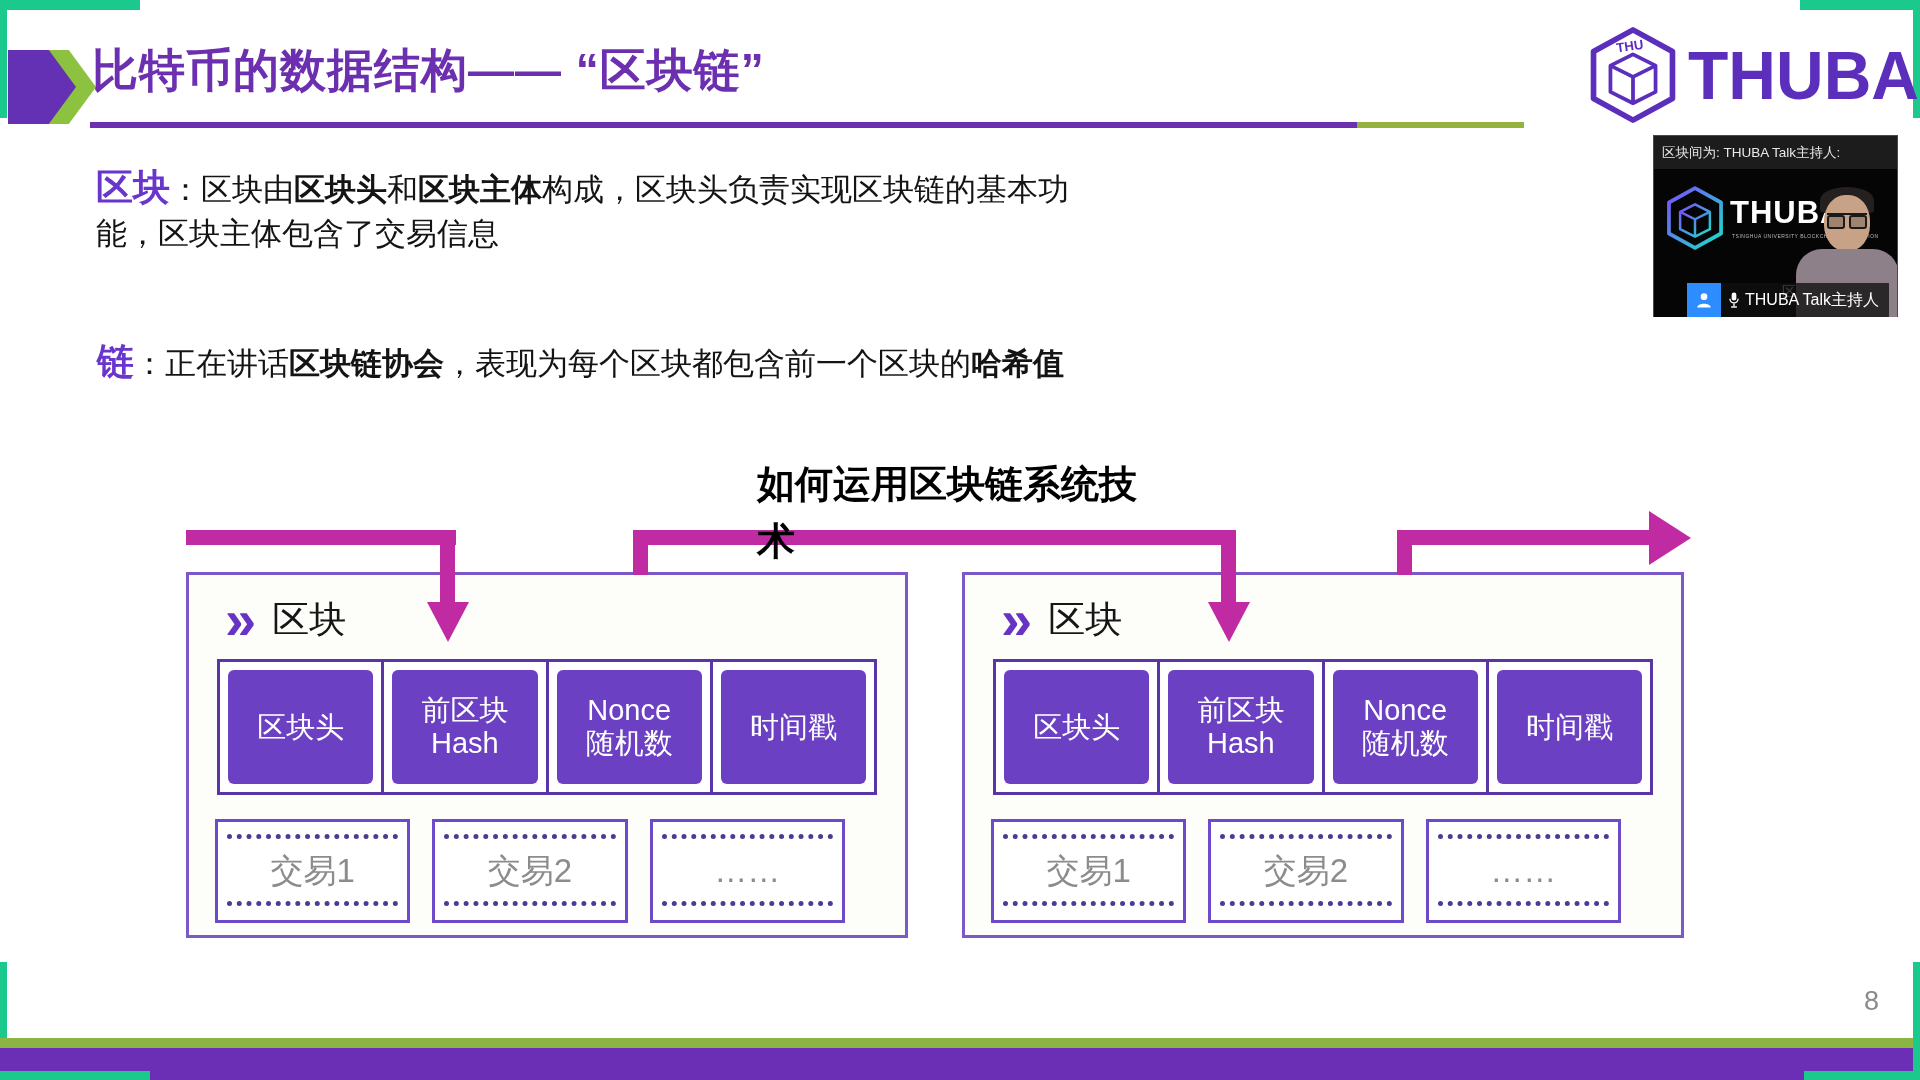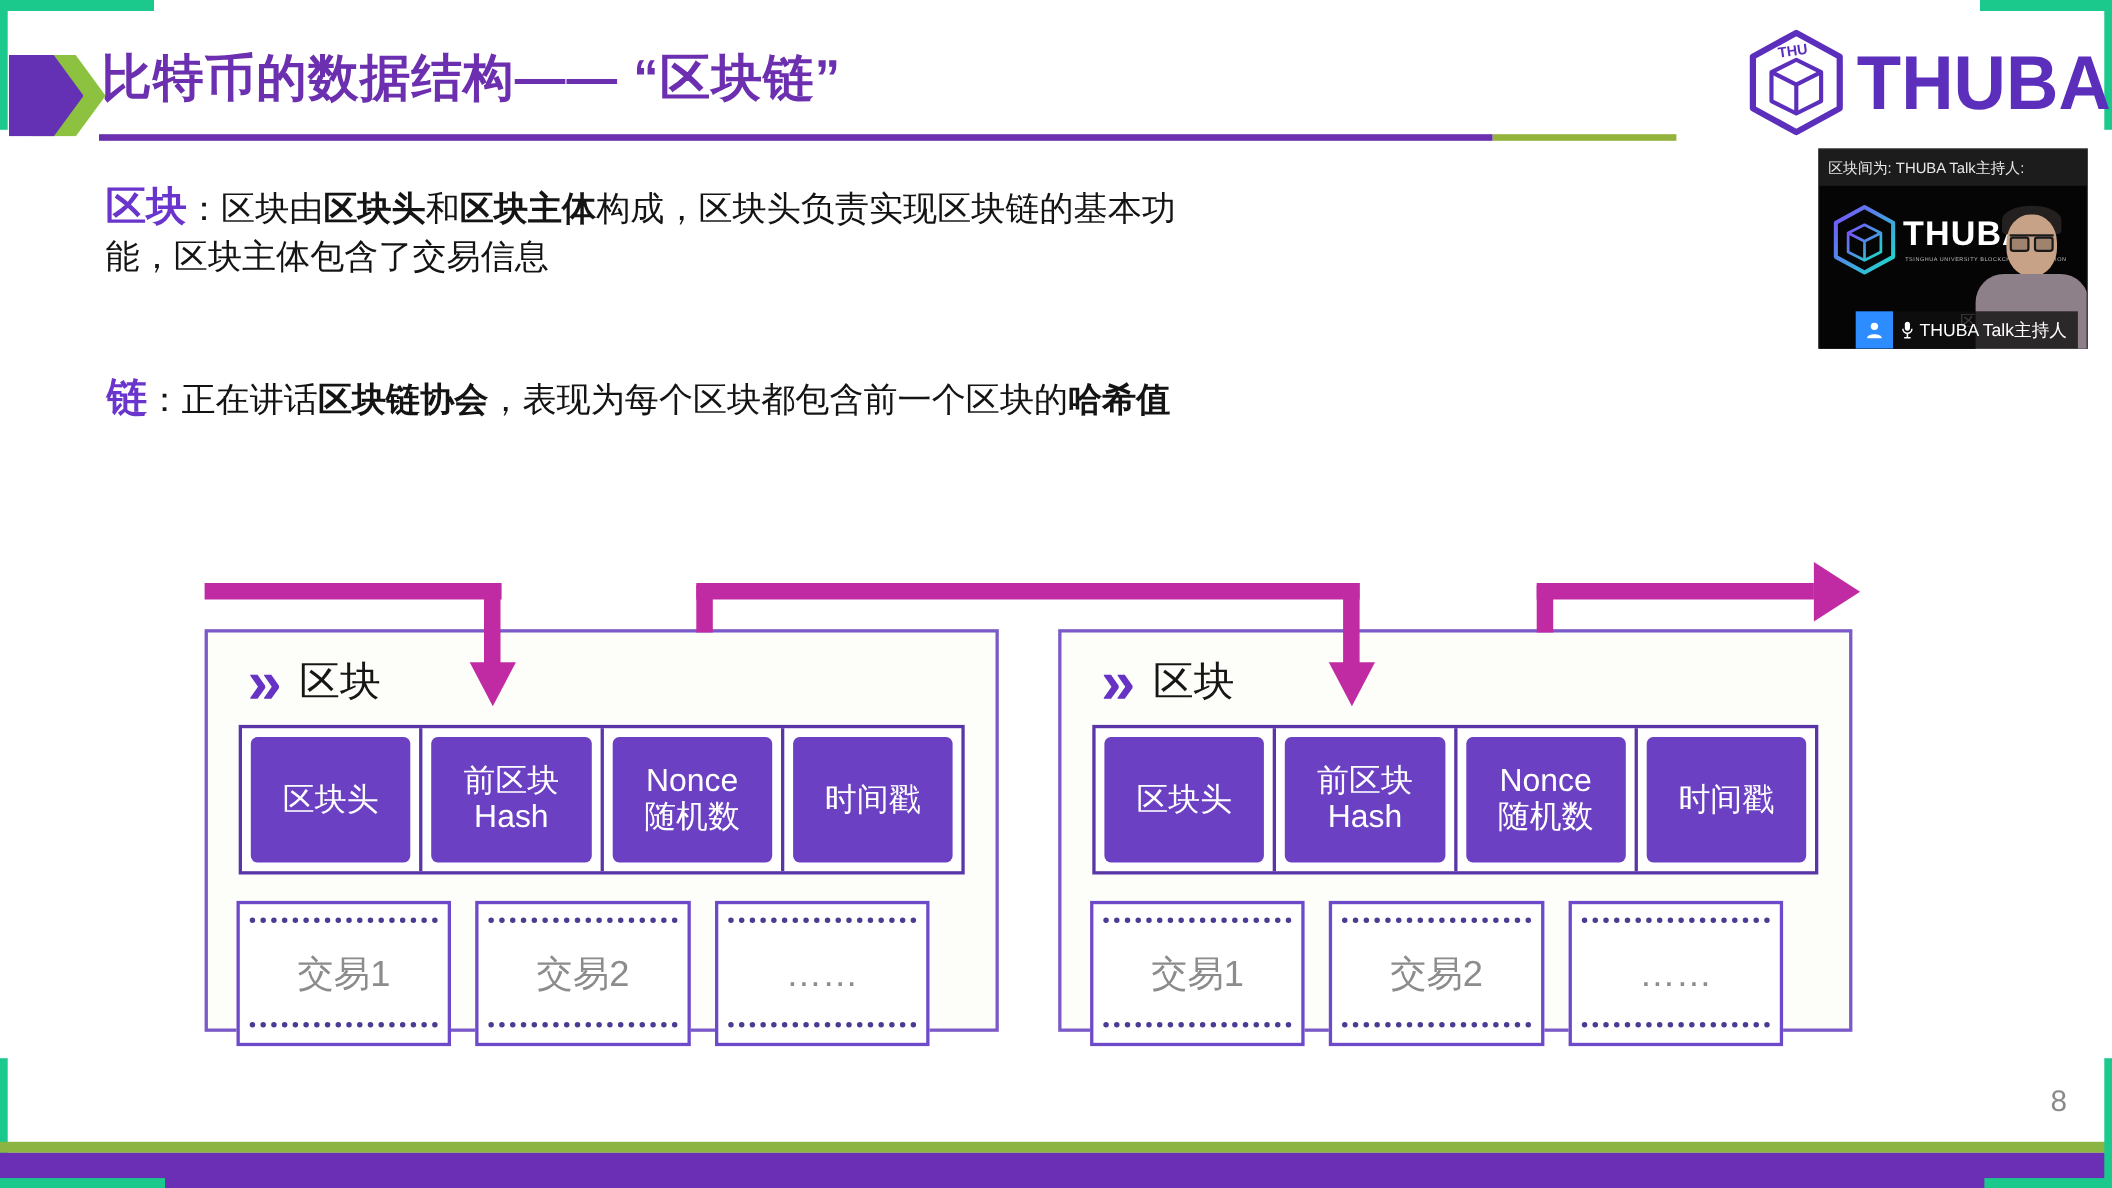--- a/index.html
+++ b/index.html
@@ -55,21 +55,21 @@
 
   
   .block{position:absolute;top:572px;width:722px;height:366px;background:#fdfdfa;border:3px solid #7b59c8;box-sizing:border-box;z-index:2;}
   .block-head{display:flex;align-items:center;gap:16px;padding:14px 0 0 36px;height:62px;}
   .chev{color:#6633c4;font-size:56px;font-weight:700;line-height:52px;}
   .block-title{color:#161616;font-size:37px;}
   .cells{display:flex;margin:8px 28px 0 28px;height:136px;border:3px solid #5a35a8;box-sizing:border-box;background:#fff;}
   .cell{flex:1;border-right:3px solid #5a35a8;box-sizing:border-box;padding:8px;display:flex;}
   .cell:last-child{border-right:none;}
   .pbox{flex:1;background:#6b40c3;border-radius:6px;display:flex;flex-direction:column;align-items:center;justify-content:center;color:#fff;font-size:29px;line-height:33px;text-align:center;}
-  .txrow{display:flex;gap:22px;margin:24px 60px 0 26px;height:132px;}
+  .txrow{display:flex;gap:22px;margin:24px 60px 0 26px;height:104px;}
   .txbox{flex:1;border:3px solid #6c4ac9;box-sizing:border-box;background:#fff;position:relative;display:flex;align-items:center;justify-content:center;color:#8c8c8c;font-size:33px;}
   .txbox::before,.txbox::after{content:"";position:absolute;left:9px;right:9px;border-top:5px dotted #4a3c92;}
   .txbox::before{top:12px;}
   .txbox::after{bottom:14px;}
 
   
   .stripe{position:absolute;left:0;width:1920px;}
   .stripe.green{top:1038px;height:10px;background:#8cb442;}
   .stripe.purple{top:1048px;height:32px;background:#6a2fb5;}
   .pagenum{position:absolute;left:1864px;top:986px;font-size:27px;color:#8a8a8a;}
@@ -155,20 +155,21 @@
   </div>
 
   <div class="para" id="para1">
     <span class="lead">区块</span><span>：</span><span>区块由</span><span class="b">区块头</span><span>和</span><span class="b">区块主体</span><span>构成，区块头负责实现区块链的基本功能，区块主体包含了交易信息</span>
   </div>
 
   <div class="para" id="para2">
     <span class="lead">链</span><span>：</span><span>正在讲话</span><span class="b">区块链协会</span><span>，表现为每个区块都包含前一个区块的</span><span class="b">哈希值</span>
   </div>
 
+  <div class="caption">如何运用区块链系统技术</div>
 
   <div class="mg" style="left:186px;top:530px;width:270px;height:15px;"></div>
   <div class="mg" style="left:440px;top:530px;width:15px;height:74px;"></div>
   <div class="mg-head-down" style="left:427px;top:602px;"></div>
 
   <div class="mg" style="left:633px;top:532px;width:15px;height:43px;"></div>
   <div class="mg" style="left:633px;top:530px;width:603px;height:15px;"></div>
   <div class="mg" style="left:1221px;top:530px;width:15px;height:74px;"></div>
   <div class="mg-head-down" style="left:1208px;top:602px;"></div>
 

